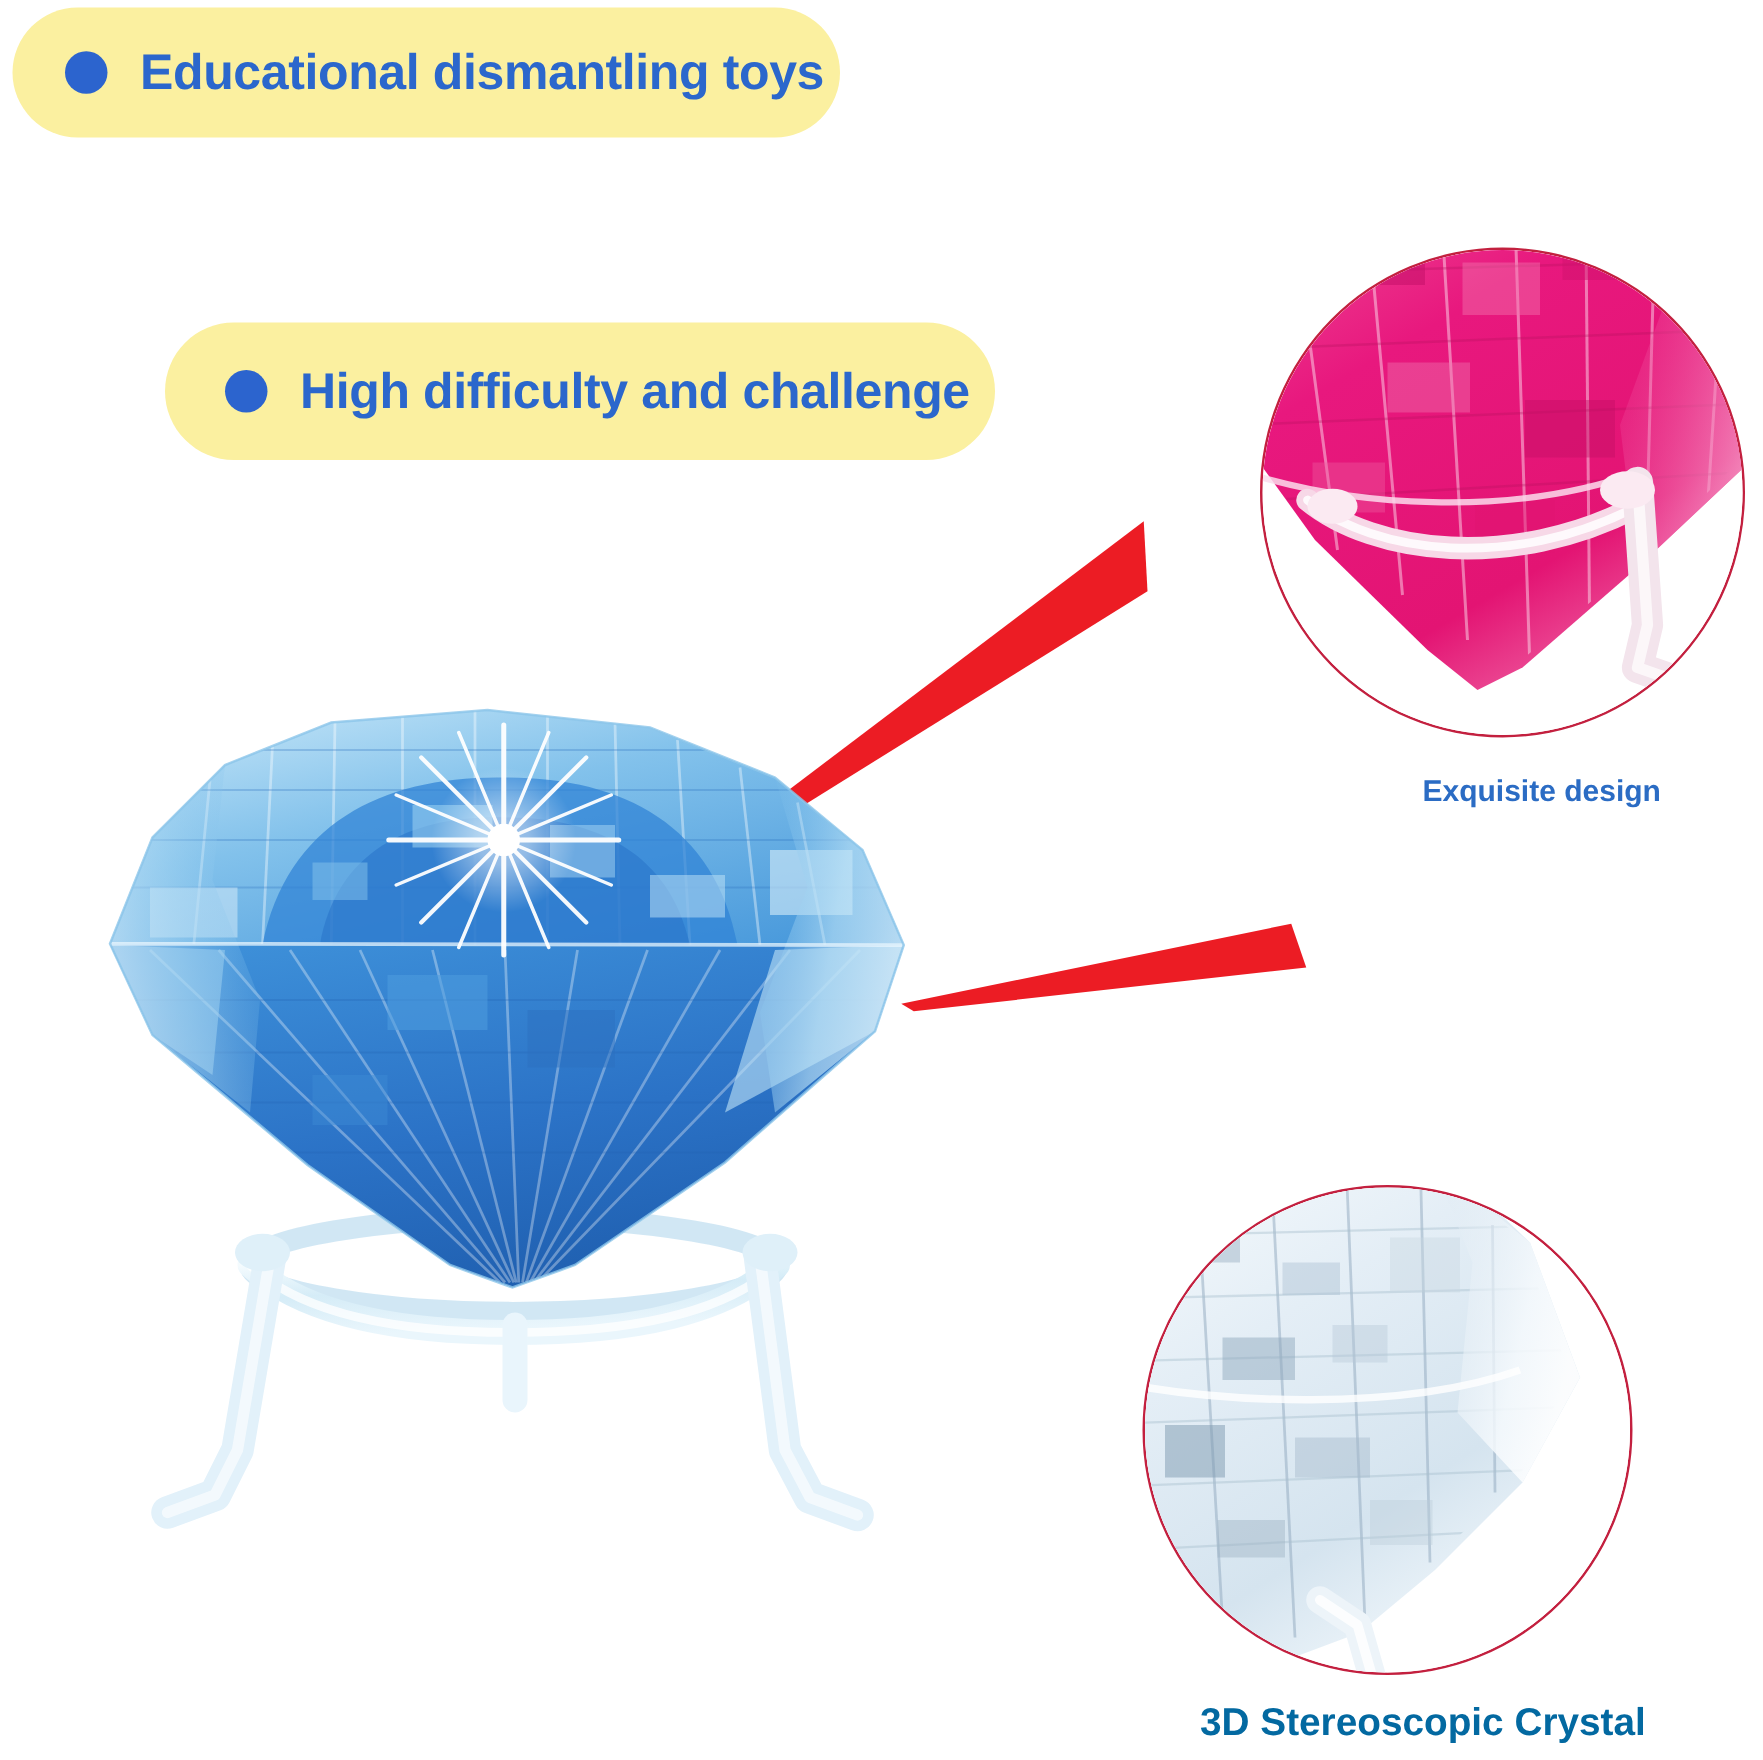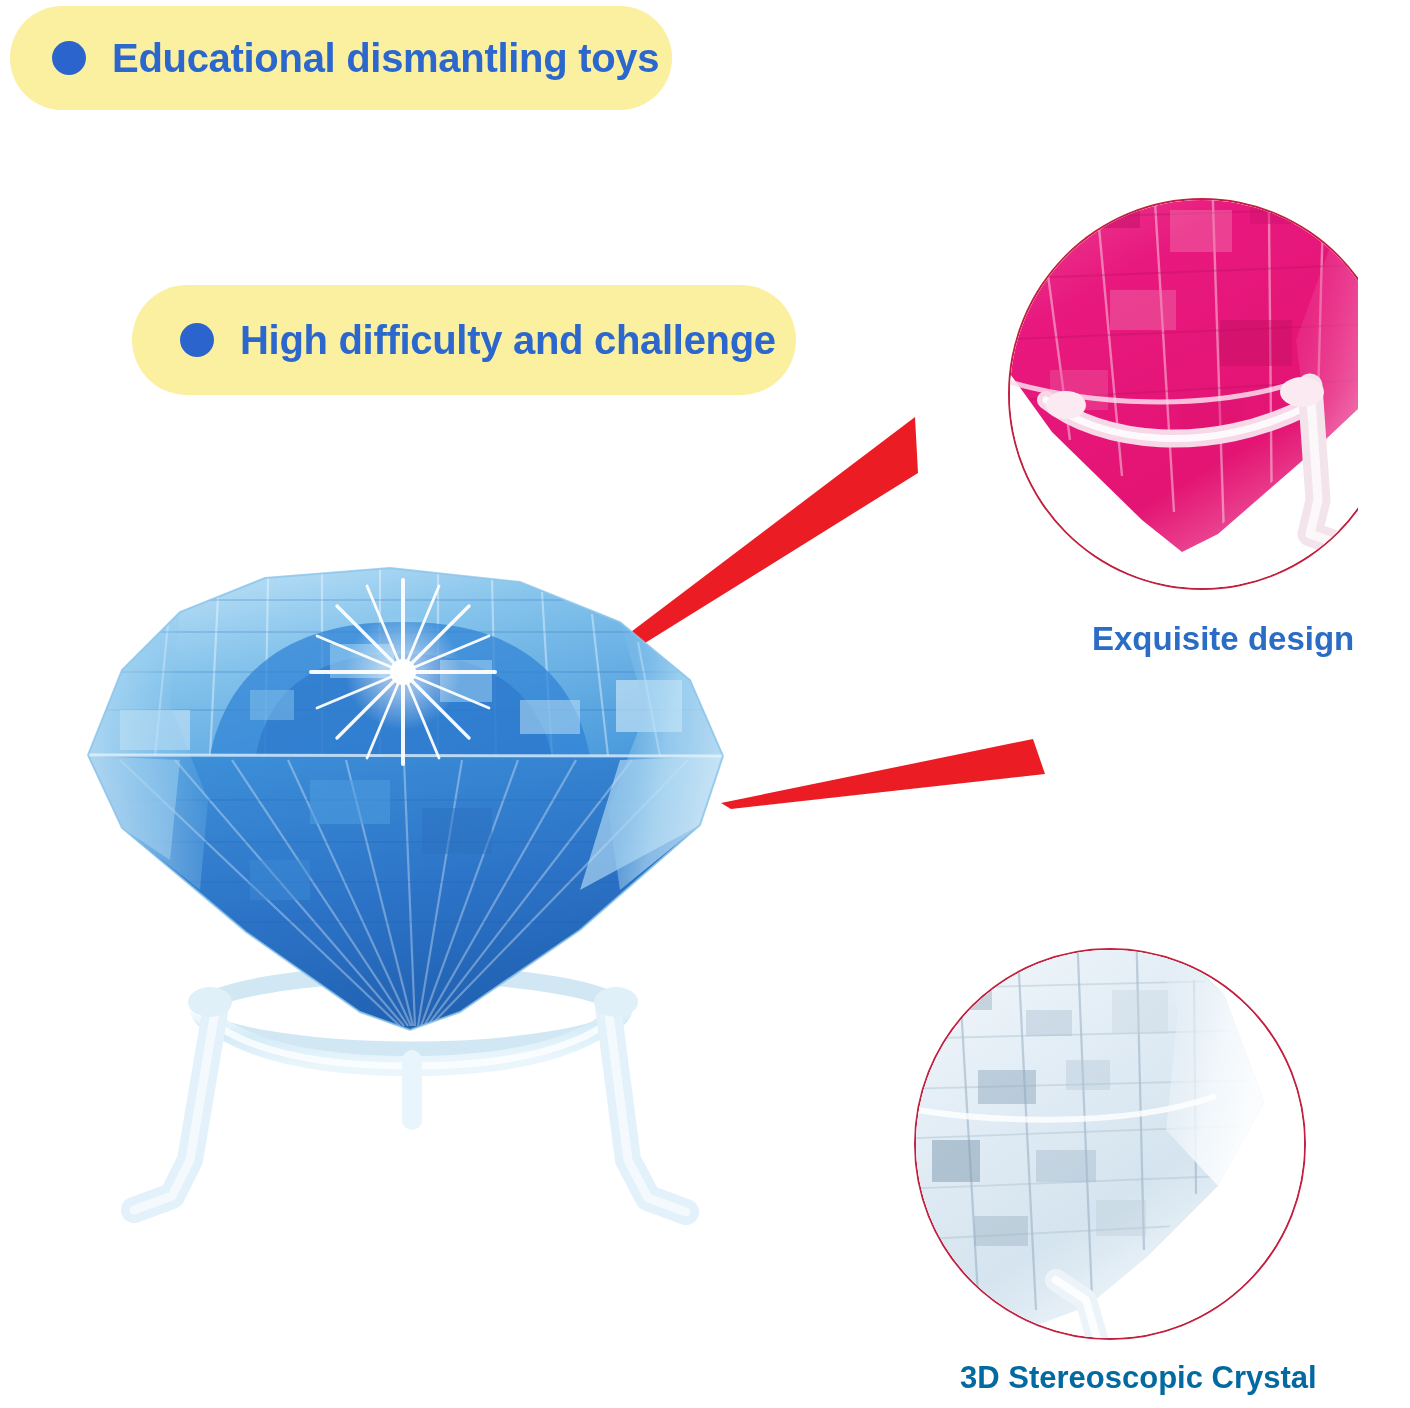--- a/index.html
+++ b/index.html
@@ -3,21 +3,21 @@
 <meta charset="utf-8">
 <style>
   html,body{margin:0;padding:0;}
   body{
     width:1410px;height:1408px;
     background:#ffffff;
     font-family:"Liberation Sans", sans-serif;
     overflow:hidden;
     position:relative;
   }
-  .stage{position:relative;width:1358px;height:1408px;overflow:hidden;background:#fff;}
+  .stage{position:relative;width:1358px;height:1408px;overflow:hidden;background:#fff;padding-left:48px;}
 
   
   .pill{
     position:absolute;
     display:flex;align-items:center;
     background:#FBF0A0;
     border-radius:70px;
     box-sizing:border-box;
   }
   .pill .bullet{
@@ -29,21 +29,21 @@
   .pill .ptext{
     color:#2B67CC;
     font-weight:bold;
     font-size:40px;
     letter-spacing:-0.3px;
     white-space:nowrap;
     line-height:1;
   }
   #pill-1{left:10px;  top:6px;   width:662px; height:104px; padding-left:42px;}
   #pill-2{left:64px;  top:140px; width:668px; height:110px; padding-left:72px;}
-  #pill-3{left:132px; top:285px; width:664px; height:110px; padding-left:48px;}
+  #pill-3{left:132px; top:258px; width:664px; height:110px; padding-left:48px;}
 
   
   .arrow{position:absolute;}
   .arrow svg{display:block;overflow:visible;}
 
   
   #main-photo{
     position:absolute;left:60px;top:560px;width:720px;height:700px;
   }
   #main-photo svg{display:block;}
@@ -65,23 +65,23 @@
   #callout-clear{left:914px;top:948px;width:392px;height:392px;}
   #callout-clear .circle-frame{width:392px;height:392px;}
 
   .caption{
     position:absolute;
     font-weight:bold;
     white-space:nowrap;
     line-height:1;
   }
   #caption-exquisite{
-    left:1092px;top:622px;
+    left:1138px;top:622px;
     color:#2B6CC4;
-    font-size:33px;
+    font-size:24px;
   }
   #caption-stereo{
     left:960px;top:1362px;
     color:#0369a1;
     font-size:31px;
   }
 </style>
 </head>
 <body>
 

